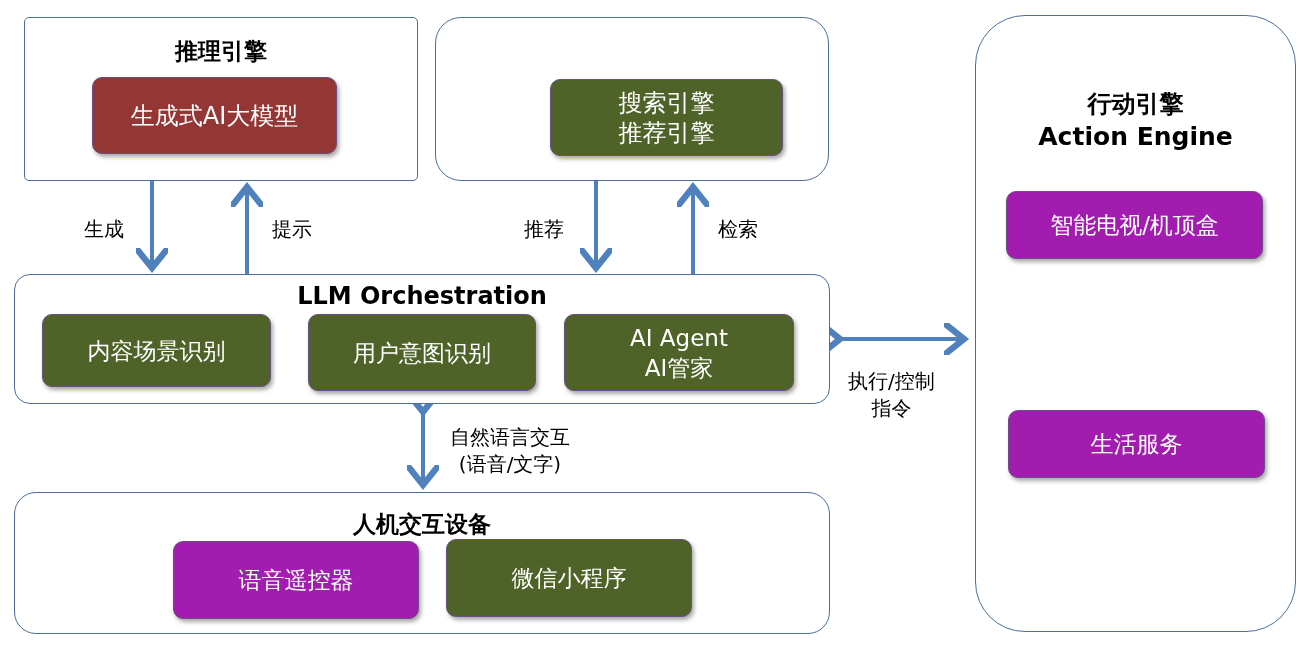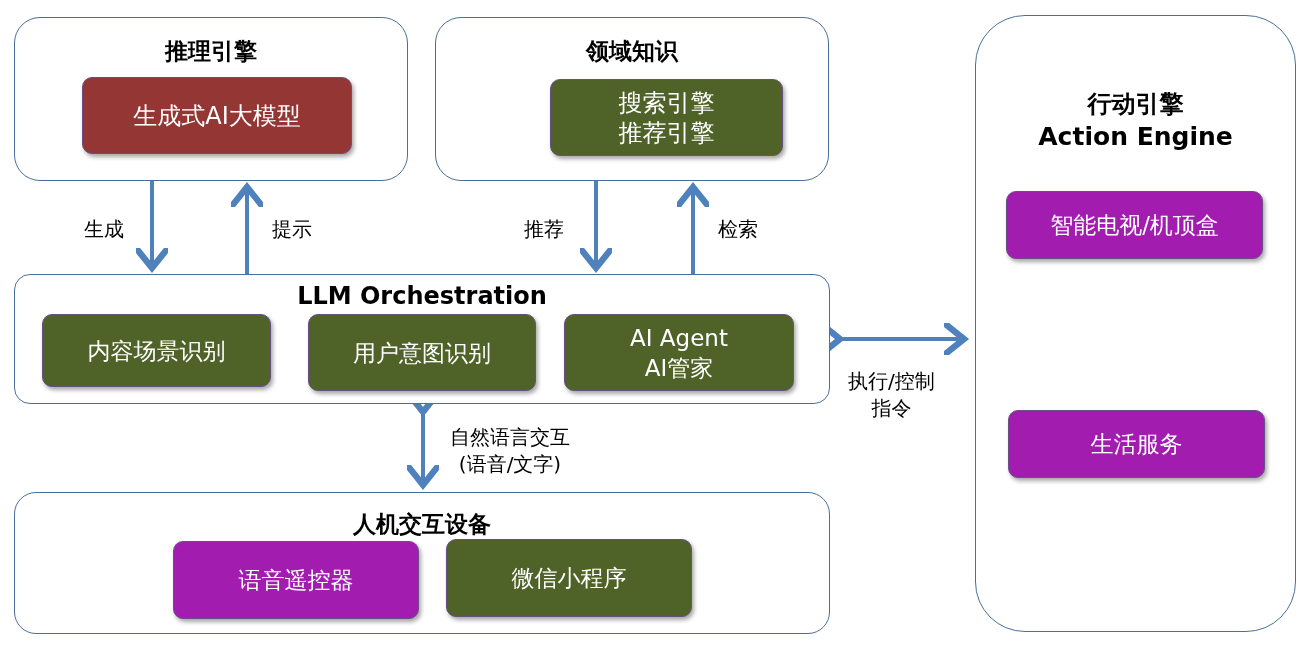--- a/index.html
+++ b/index.html
@@ -27,27 +27,26 @@
     </marker>
   </defs>
   <line x1="152" y1="181" x2="152" y2="268" stroke="#4f81bd" stroke-width="4" marker-end="url(#ah)"></line>
   <line x1="247" y1="274" x2="247" y2="187" stroke="#4f81bd" stroke-width="4" marker-end="url(#ah)"></line>
   <line x1="596" y1="181" x2="596" y2="268" stroke="#4f81bd" stroke-width="4" marker-end="url(#ah)"></line>
   <line x1="693" y1="274" x2="693" y2="187" stroke="#4f81bd" stroke-width="4" marker-end="url(#ah)"></line>
   <line x1="423" y1="412" x2="423" y2="485" stroke="#4f81bd" stroke-width="4" marker-start="url(#ah)" marker-end="url(#ah)"></line>
   <line x1="840" y1="339" x2="964" y2="339" stroke="#4f81bd" stroke-width="4" marker-start="url(#ah)" marker-end="url(#ah)"></line>
 </svg>
 
-<div class="group" style="left:14px; top:17px; width:394px; height:164px; border-radius:26px;">
+<div class="group" style="left:24px; top:17px; width:394px; height:164px; border-radius:5px;">
   <div class="gtitle" style="top:18px; font-size:23px;">推理引擎</div>
-  <div class="node red" style="left:67px; top:59px; width:270px; height:77px; font-size:24px;">生成式AI大模型</div>
+  <div class="node red" style="left:67px; top:59px; width:245px; height:77px; font-size:24px;">生成式AI大模型</div>
 </div>
 
 <div class="group" style="left:435px; top:17px; width:394px; height:164px; border-radius:26px;">
-  <div class="gtitle" style="top:18px; font-size:23px;">领域知识</div>
   <div class="node green" style="left:79px; top:61px; width:233px; height:77px; flex-direction:column; font-size:24px; line-height:30px;margin-left:35px;">
     <span>搜索引擎</span>
     <span>推荐引擎</span>
   </div>
 </div>
 
 <div class="label" style="left:84px; top:216px;">生成</div>
 <div class="label" style="left:272px; top:216px;">提示</div>
 <div class="label" style="left:524px; top:216px;">推荐</div>
 <div class="label" style="left:718px; top:216px;">检索</div>

